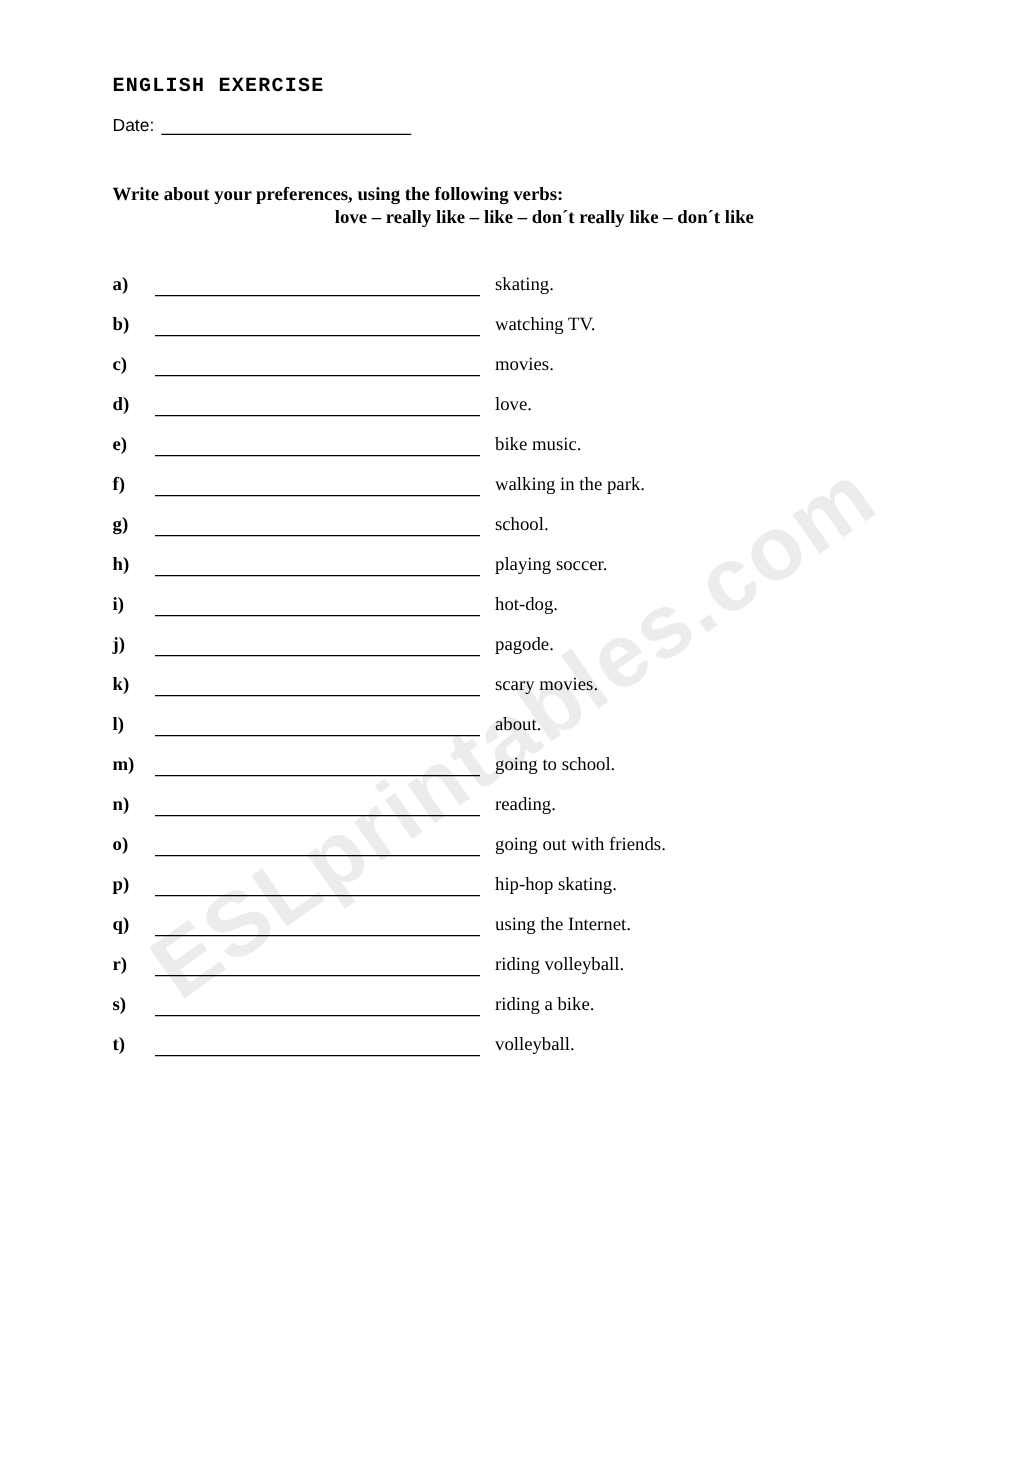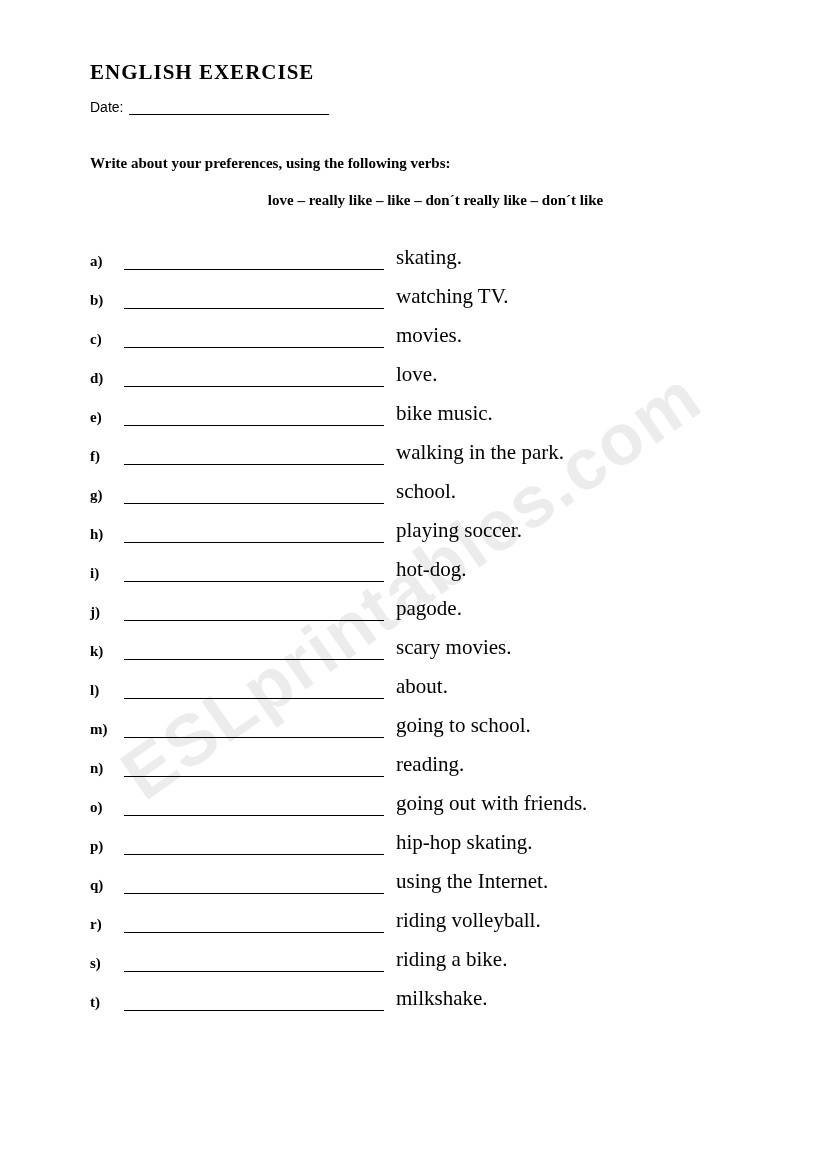--- a/index.html
+++ b/index.html
@@ -32,23 +32,23 @@
       z-index: 0;
       letter-spacing: 2px;
     }
 
     .content {
       position: relative;
       z-index: 1;
     }
 
     .page-title {
-      font-family: Liberation Serif, serif;
-      font-weight: bold;
-      font-size: 21px;
+      font-family: Liberation Mono, monospace;
+      font-weight: bold;
+      font-size: 16px;
       letter-spacing: 1px;
       margin-bottom: 14px;
     }
 
     .date-line {
       font-family: Arial, Helvetica, sans-serif;
       font-size: 14px;
       display: flex;
       align-items: center;
       gap: 6px;
@@ -57,21 +57,21 @@
 
     .date-underline {
       display: inline-block;
       width: 200px;
       border-bottom: 1px solid #000;
       height: 16px;
     }
 
     .instructions {
       font-size: 15px;
-      margin-bottom: 20px;
+      margin-bottom: 1px;
       font-weight: bold;
     }
 
     .verb-list {
       font-size: 15px;
       font-weight: bold;
       text-align: center;
       margin-bottom: 36px;
       padding-left: 40px;
       font-family: Liberation Serif, serif;
@@ -98,21 +98,21 @@
     }
 
     .answer-line {
       flex: 0 0 260px;
       border-bottom: 1px solid #000;
       height: 18px;
       margin-right: 6px;
     }
 
     .item-text {
-      font-size: 21px;
+      font-size: 15px;
       white-space: nowrap;
     }
   </style>
 </head>
 <body>
 
 <div class="watermark">ESLprintables.com</div>
 
 <div class="content">
   <div class="page-title">ENGLISH EXERCISE</div>
@@ -217,16 +217,16 @@
         <span class="item-text">riding volleyball.</span>
       </li>
       <li class="exercise-item">
         <span class="item-letter">s)</span>
         <span class="answer-line"></span>
         <span class="item-text">riding a bike.</span>
       </li>
       <li class="exercise-item">
         <span class="item-letter">t)</span>
         <span class="answer-line"></span>
-        <span class="item-text">milkshake.</span>
+        <span class="item-text">volleyball.</span>
       </li>
     </ul>
 </div>
 
 </body></html>

